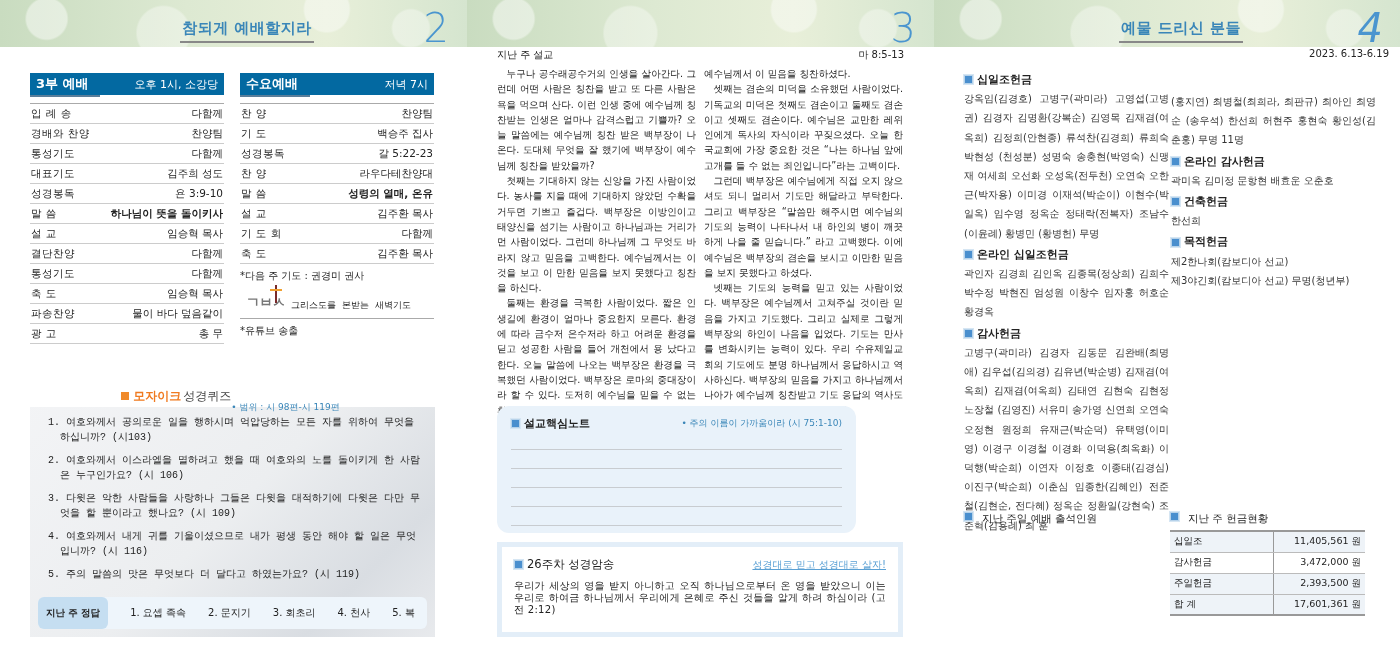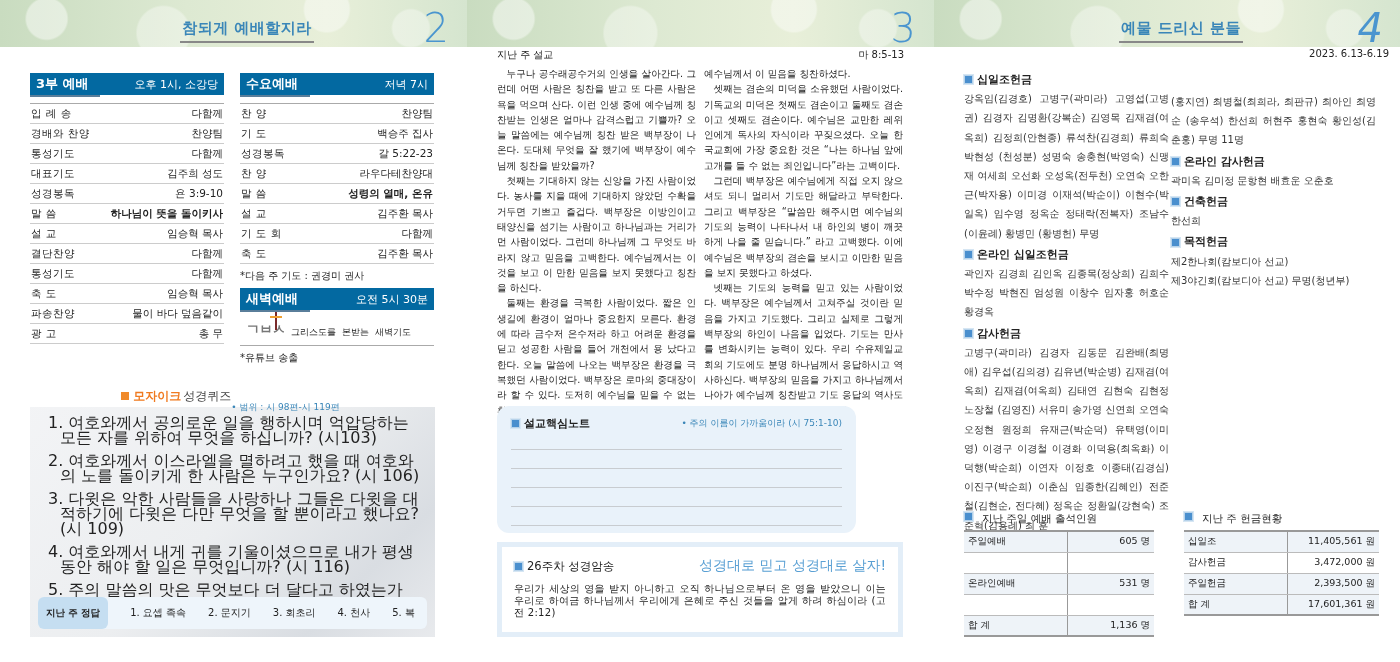--- a/index.html
+++ b/index.html
@@ -36,40 +36,40 @@
 
   .quiz { position: absolute; left: 30px; top: 385px; width: 405px; height: 252px;
     background: linear-gradient(135deg, #f3f4f6 0%, #eceef0 50%, #d9dde2 80%, #e8eaed 100%); }
   .quiz-head { display: flex; justify-content: center; align-items: center; height: 22px; background: #fff; padding-right: 4px; }
   .quiz-title { font-size: 12px; font-weight: bold; display: flex; align-items: center; gap: 2px; }
   .quiz-title .sq { width: 8px; height: 8px; background: #f08a2a; display: inline-block; margin-right: 2px; }
   .quiz-title .m { color: #f07a20; }
   .quiz-title .n { color: #444; font-weight: normal; }
   .quiz-range { font-size: 9px; color: #3a86b8; margin-top: 22px; }
   .quiz ol { list-style: none; padding: 8px 12px 0 18px; }
-  .quiz li { font-size: 16px; line-height: 15px; margin-bottom: 8px; padding-left: 12px; text-indent: -12px; }
+  .quiz li { font-size: 10px; line-height: 15px; margin-bottom: 8px; padding-left: 12px; text-indent: -12px; font-family: Liberation Mono, monospace; }
   .answers { position: absolute; left: 8px; right: 8px; bottom: 8px; height: 32px; background: #eef5fb; border-radius: 6px; display: flex; align-items: center; font-size: 10px; gap: 22px; }
   .answers .lbl { background: #c5def1; height: 32px; display: flex; align-items: center; padding: 0 8px; border-radius: 6px; font-weight: bold; font-size: 9.5px; }
 
   
   .p3-meta { position: absolute; top: 48px; left: 30px; right: 30px; display: flex; justify-content: space-between; font-size: 10px; }
   .sermon { position: absolute; top: 66px; left: 30px; width: 406px; display: flex; gap: 8px; font-size: 9.6px; line-height: 15.3px; text-align: justify; }
   .sermon .col { width: 199px; }
   .sermon p { text-indent: 1em; }
   .sermon p.noindent { text-indent: 0; }
   .notes { position: absolute; left: 30px; top: 406px; width: 359px; height: 127px; background: #e9f2fa; border-radius: 12px; padding: 10px 14px; }
   .box-title { font-size: 11px; font-weight: bold; display: flex; align-items: center; gap: 4px; color: #222; }
   .sqb { width: 9px; height: 9px; background: #4a8fce; border: 1px solid #b6d2ea; display: inline-block; outline: 1px solid #d6e6f3; }
   .notes-head { display: flex; justify-content: space-between; align-items: center; }
   .notes-ref { font-size: 9px; color: #3a86b8; }
   .line { border-bottom: 1px solid #c8ccd0; height: 19px; }
   .memory { position: absolute; left: 30px; top: 542px; width: 406px; height: 95px; background: #fff; border: 5px solid #e3eef8; padding: 8px 12px; }
   .memory-head { display: flex; justify-content: space-between; align-items: center; margin-top: 2px; }
   .memory-head .box-title { font-size: 11.5px; font-weight: normal; }
-  .memory-sub { font-size: 14px; color: #5aa0d4; }
+  .memory-sub { font-size: 10px; color: #5aa0d4; text-decoration: underline; }
   .memory-text { font-size: 10px; line-height: 12px; margin-top: 8px; text-align: justify; letter-spacing: 0.3px; }
 
   
   .p4-date { position: absolute; top: 48px; right: 12px; font-size: 10px; }
   .off-col { position: absolute; top: 68px; font-size: 10px; line-height: 19.2px; }
   .off-col.left { left: 30px; width: 205px; }
   .off-col.right { left: 237px; width: 205px; margin-top: 24px; }
   .off-sec-title { font-size: 11px; font-weight: bold; display: flex; align-items: center; gap: 4px; margin-top: 2px; }
   .off-names { text-align: justify; color: #333; }
   .tbl { position: absolute; top: 512px; }
@@ -180,24 +180,20 @@
         <div class="svc-row">
           <span class="k">기 도 회</span>
           <span class="v">다함께</span>
         </div>
         <div class="svc-row">
           <span class="k">축      도</span>
           <span class="v">김주환 목사</span>
         </div>
       </div>
     <div class="note">*다음 주 기도 : 권경미 권사</div>
-    <div class="svc-head" style="margin-top:5px;">
-      <span class="t">새벽예배</span>
-      <span class="s">오전 5시 30분</span>
-    </div>
     <div class="dawn-logo">
       <span class="cross"></span>
       <span class="gb">ㄱㅂㅅ</span>
       <span>그리스도를</span>
       <span>본받는</span>
       <span>새벽기도</span>
     </div>
     <div class="note">*유튜브 송출</div>
   </div>
 
@@ -317,47 +313,23 @@
         <div class="off-names" style="white-space: pre-line;">제2한나회(캄보디아 선교)
 제3야긴회(캄보디아 선교) 무명(청년부)</div>
       </div>
   </div>
 
   <div class="tbl" style="left:30px;">
     <div class="ttl">
       <span class="sqb"></span>
       <span>지난 주일 예배 출석인원</span>
     </div>
-    <table>
-        <tbody id="att-body">
-          <tr class="shade">
-            <td class="k" style="width: 103px;">주일예배</td>
-            <td class="v" style="width: 87px;">605 명</td>
-          </tr>
-          <tr>
-            <td class="k" style="width: 103px;"></td>
-            <td class="v" style="width: 87px;"></td>
-          </tr>
-          <tr class="shade">
-            <td class="k" style="width: 103px;">온라인예배</td>
-            <td class="v" style="width: 87px;">531 명</td>
-          </tr>
-          <tr>
-            <td class="k" style="width: 103px;"></td>
-            <td class="v" style="width: 87px;"></td>
-          </tr>
-          <tr class="shade">
-            <td class="k" style="width: 103px;">합 계</td>
-            <td class="v" style="width: 87px;">1,136 명</td>
-          </tr>
-        </tbody>
-      </table>
-  </div>
-
-  <div class="tbl" style="left:250px;">
+  </div>
+
+  <div class="tbl" style="left:236px;">
     <div class="ttl">
       <span class="sqb"></span>
       <span>지난 주 헌금현황</span>
     </div>
     <table>
         <tbody id="off-body">
           <tr class="shade">
             <td class="k" style="width: 103px;">십일조</td>
             <td class="v" style="width: 92px;">11,405,561 원</td>
           </tr>

